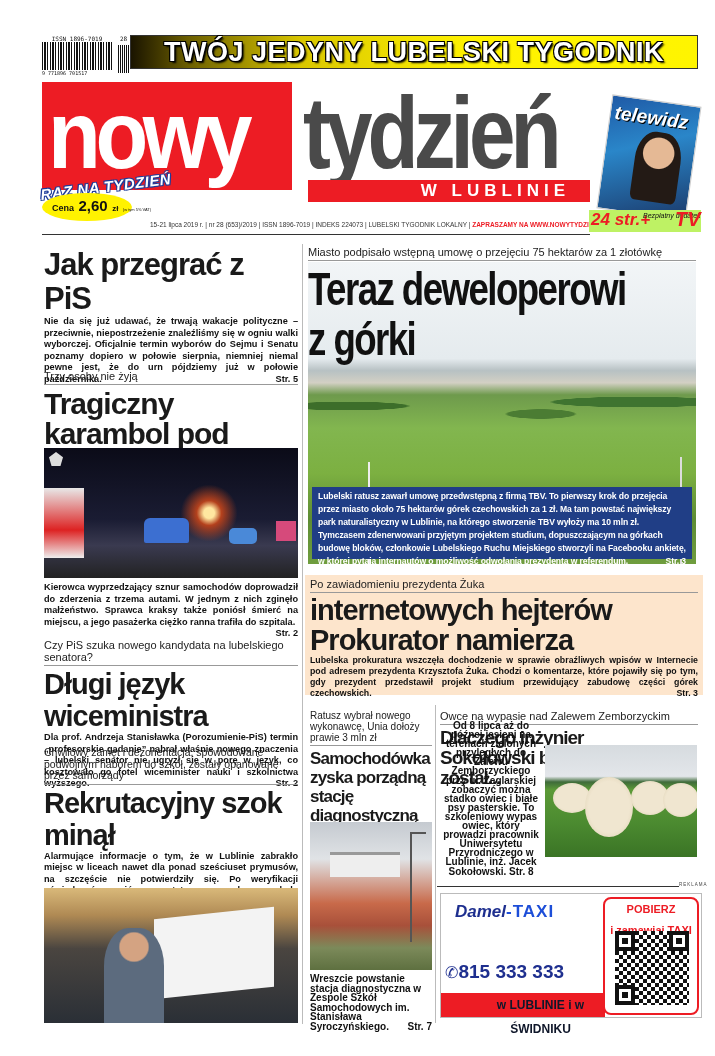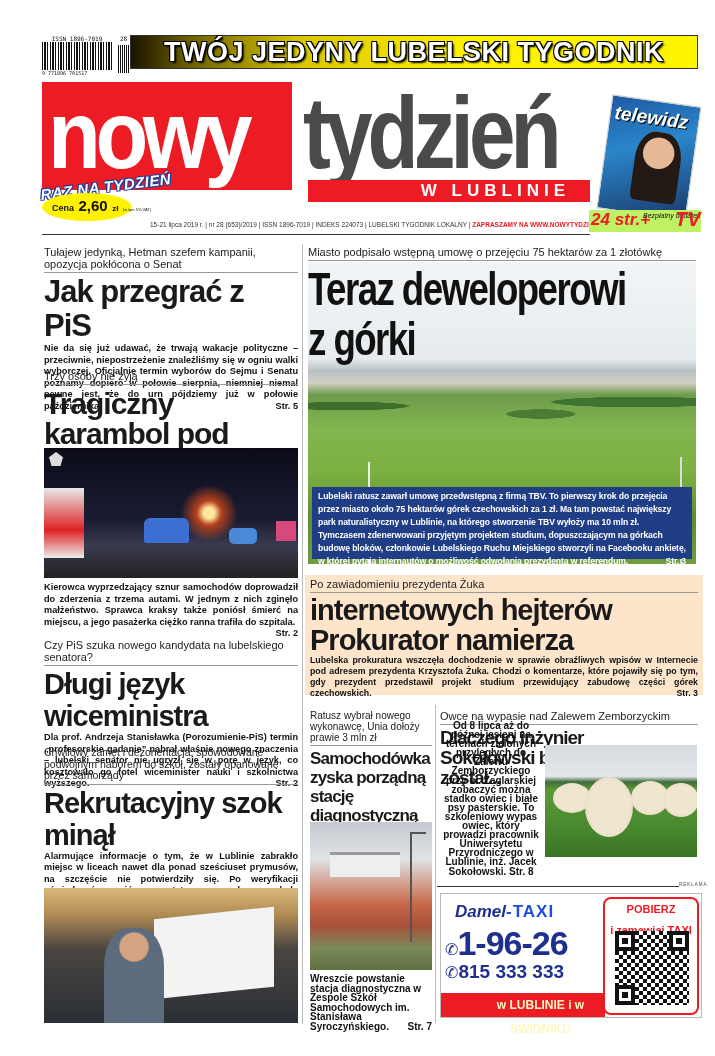--- a/index.html
+++ b/index.html
@@ -80,21 +80,21 @@
   .rule-reklama { left: 437px; top: 886px; width: 242px; height: 1px; background: #333; }
   .reklama { left: 679px; top: 882px; font-size: 4.5px; letter-spacing: 1px; color: #444; }
 
   
   .ad { left: 440px; top: 893px; width: 262px; height: 125px; border: 1px solid #bbb; background: #fff; }
   .ad .brand { position: absolute; left: 14px; top: 8px; font-size: 17px; font-weight: bold; font-style: italic; color: #1e2f8f; white-space: nowrap; }
   .ad .brand .taxi { font-style: normal; color: #1d4ed8; letter-spacing: 1px; }
   .ad .ph1 { position: absolute; left: 4px; top: 30px; font-size: 34px; font-weight: bold; color: #1e2f8f; white-space: nowrap; letter-spacing: -1px; }
   .ad .ph2 { position: absolute; left: 4px; top: 67px; font-size: 19px; font-weight: bold; color: #1e2f8f; white-space: nowrap; }
   .ad .phone-ico { font-size: 16px; font-weight: normal; }
-  .ad .cities { position: absolute; left: 0; top: 99px; width: 164px; height: 24px; background: #ed1c24; color: #fef9c3; font-weight: bold; font-size: 12px; line-height: 24px; text-align: center; padding-left: 35px; }
+  .ad .cities { position: absolute; left: 0; top: 99px; width: 164px; height: 24px; background: #ed1c24; color: #0f172a; font-weight: bold; font-size: 12px; line-height: 24px; text-align: center; padding-left: 35px; }
   .ad .qr-box { position: absolute; left: 162px; top: 3px; width: 96px; height: 118px; border: 2px solid #ed1c24; border-radius: 8px; background: #fff; }
   .ad .qr-box .t1, .ad .qr-box .t2 { text-align: center; color: #ed1c24; font-weight: bold; font-size: 11px; line-height: 13px; margin-top: 8px; }
   .ad .qr { position: absolute; left: 10px; top: 32px; width: 74px; height: 74px; background:
       linear-gradient(#111,#111) 0 0/20px 20px no-repeat,
       linear-gradient(#111,#111) 54px 0/20px 20px no-repeat,
       linear-gradient(#111,#111) 0 54px/20px 20px no-repeat,
       repeating-conic-gradient(#111 0 25%, #fff 0 50%) 0 0/8px 8px; }
   .ad .qr::before { content: ""; position: absolute; left: 4px; top: 4px; width: 12px; height: 12px; background: #fff; box-shadow: 54px 0 0 #fff, 0 54px 0 #fff; }
   .ad .qr::after { content: ""; position: absolute; left: 7px; top: 7px; width: 6px; height: 6px; background: #111; box-shadow: 54px 0 0 #111, 0 54px 0 #111; }
 
@@ -143,21 +143,20 @@
 </div>
 <div class="abs mag-band">
   <span class="s24">24 str.+</span>
   <span class="bd">Bezpłatny dodatek</span>
   <span class="tv">TV</span>
 </div>
 
 <div class="abs col-divider"></div>
 
 <div class="abs" style="left:44px; top:246px; width:254px;">
-  <div class="kicker">Tułajew jedynką, Hetman szefem kampanii, opozycja pokłócona o Senat</div>
   <div class="headline" style="font-size:31px; line-height:34px; margin-top:2px;">Jak przegrać z PiS</div>
   <div class="lead" style="font-size:9.2px; line-height:11.6px;">
     <span>Nie da się już udawać, że trwają wakacje polityczne – przeciwnie, niepostrzeżenie znaleźliśmy się w ogniu walki wyborczej. Oficjalnie termin wyborów do Sejmu i Senatu poznamy dopiero w połowie sierpnia, niemniej niemal pewne jest, że do urn pójdziemy już w połowie października.</span>
     <span class="str">Str. 5</span>
   </div>
 </div>
 
 <div class="abs" style="left:44px; top:370px; width:254px;">
   <div class="kicker">Trzy osoby nie żyją</div>
   <div class="headline" style="font-size:30px; line-height:30px; margin-top:4px; width:220px;">Tragiczny karambol pod Lublinem</div>
@@ -255,23 +254,20 @@
   <div class="sheep" style="left:118px; top:38px; width:36px; height:34px;"></div>
 </div>
 
 <div class="abs rule-reklama"></div>
 <div class="abs reklama">REKLAMA</div>
 
 <div class="abs ad">
   <div class="brand">
     <span>Damel</span><span class="taxi">-TAXI</span>
   </div>
-  <div class="ph1">
-    <span class="phone-ico">✆</span><span>1-96-26</span>
-  </div>
   <div class="ph2">
     <span class="phone-ico">✆</span><span>815 333 333</span>
   </div>
   <div class="cities">w LUBLINIE i w ŚWIDNIKU</div>
   <div class="qr-box">
     <div class="t1" style="margin-top:4px;">POBIERZ</div>
     <div class="t2">i zamawiaj TAXI</div>
     <div class="qr"></div>
   </div>
 </div>

